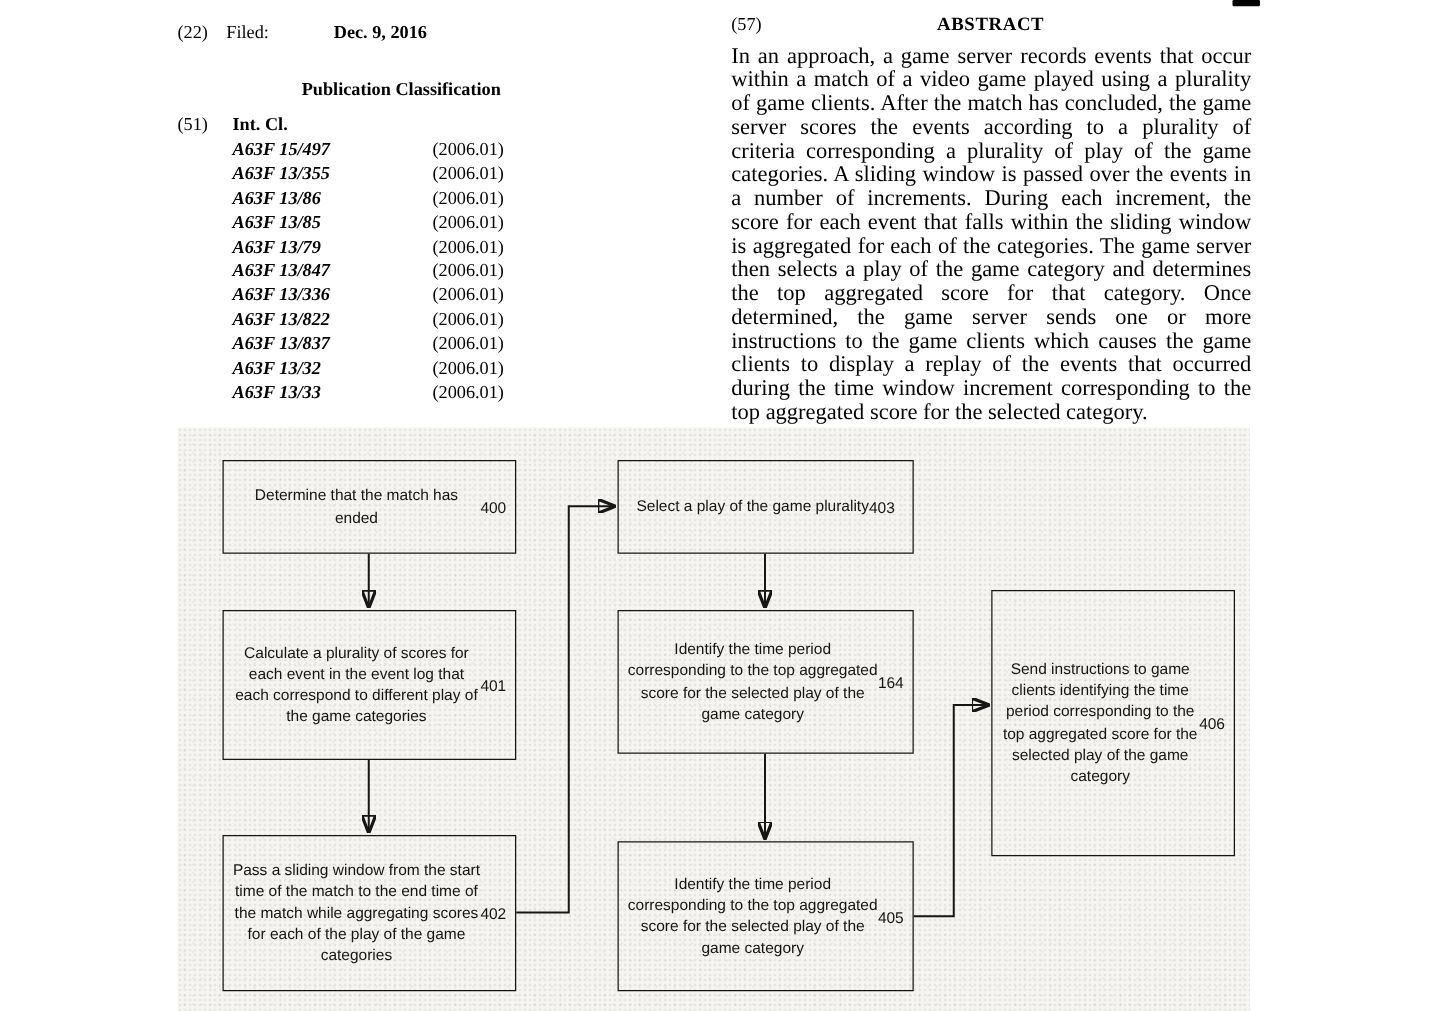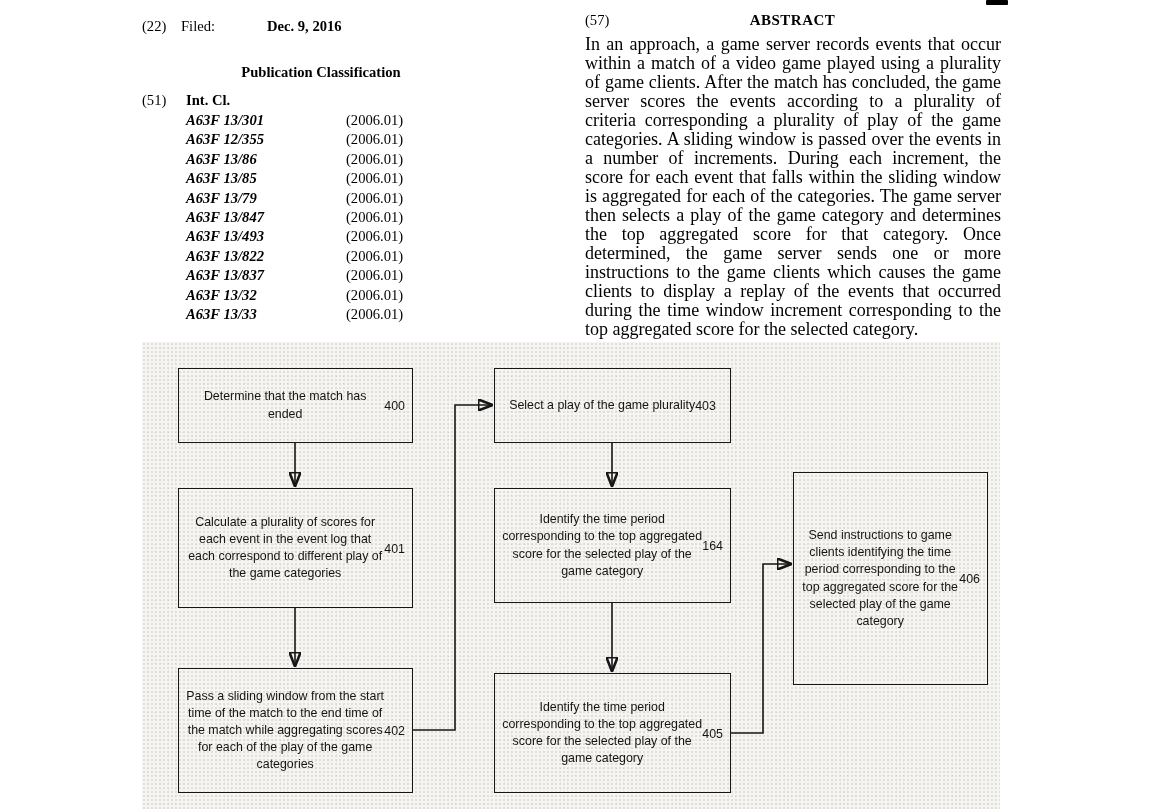--- a/index.html
+++ b/index.html
@@ -84,45 +84,45 @@
   <span class="abs filed-label">Filed:</span>
   <span class="abs filed-value">Dec. 9, 2016</span>
 
   <div class="abs pubclass-title">Publication Classification</div>
 
   <span class="abs intcl-number">(51)</span>
   <span class="abs intcl-label">Int. Cl.</span>
 
   <div class="abs intcl-table">
     <div class="intcl-row">
-      <span class="code">A63F 13/301</span>
+      <span class="code">A63F 15/497</span>
       <span class="ver">(2006.01)</span>
     </div>
     <div class="intcl-row">
-      <span class="code">A63F 12/355</span>
+      <span class="code">A63F 13/355</span>
       <span class="ver">(2006.01)</span>
     </div>
     <div class="intcl-row">
       <span class="code">A63F 13/86</span>
       <span class="ver">(2006.01)</span>
     </div>
     <div class="intcl-row">
       <span class="code">A63F 13/85</span>
       <span class="ver">(2006.01)</span>
     </div>
     <div class="intcl-row">
       <span class="code">A63F 13/79</span>
       <span class="ver">(2006.01)</span>
     </div>
     <div class="intcl-row">
       <span class="code">A63F 13/847</span>
       <span class="ver">(2006.01)</span>
     </div>
     <div class="intcl-row">
-      <span class="code">A63F 13/493</span>
+      <span class="code">A63F 13/336</span>
       <span class="ver">(2006.01)</span>
     </div>
     <div class="intcl-row">
       <span class="code">A63F 13/822</span>
       <span class="ver">(2006.01)</span>
     </div>
     <div class="intcl-row">
       <span class="code">A63F 13/837</span>
       <span class="ver">(2006.01)</span>
     </div>

